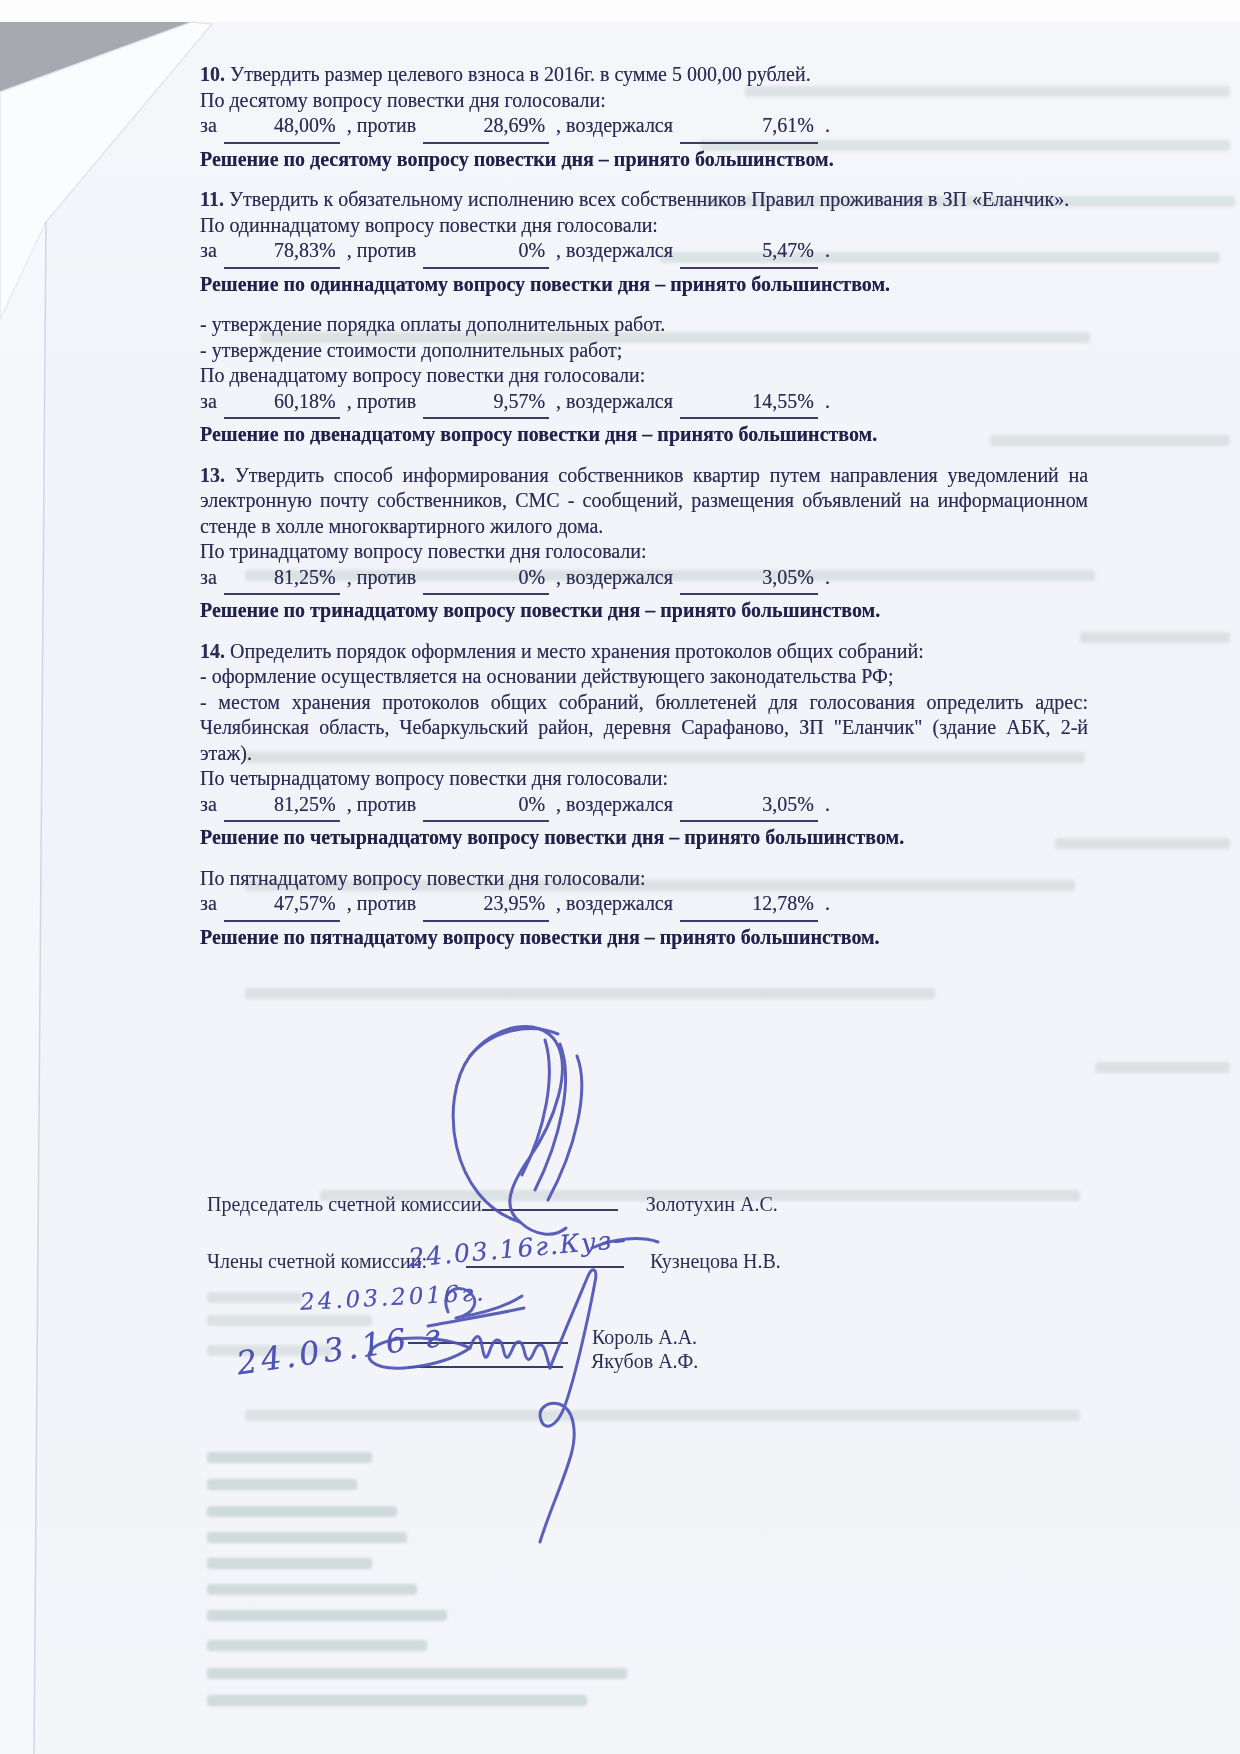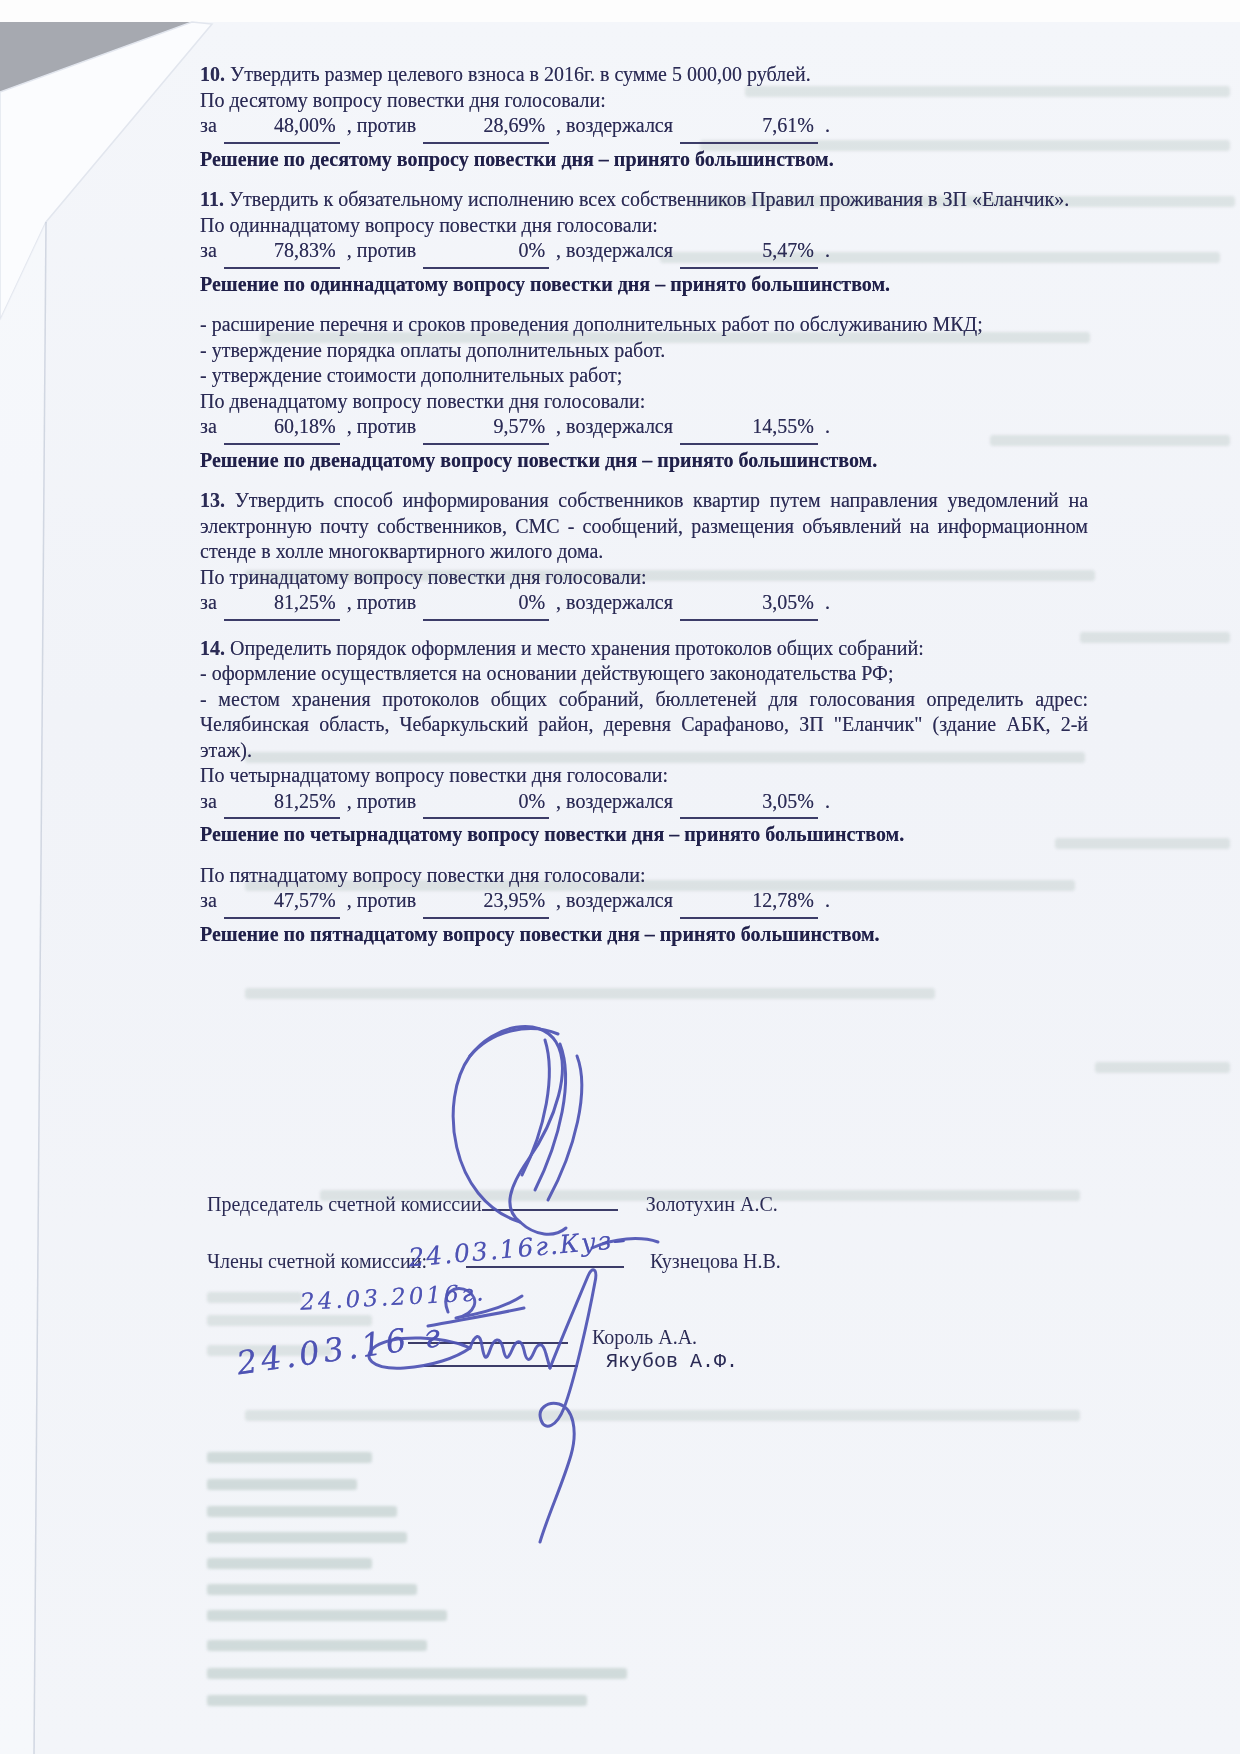--- a/index.html
+++ b/index.html
@@ -100,32 +100,32 @@
     </div>
 
     <div class="item">
       <p class="para j"><b class="num">11.</b> <span>Утвердить к обязательному исполнению всех собственников Правил проживания в ЗП «Еланчик».</span></p>
       <p class="para">По одиннадцатому вопросу повестки дня голосовали:</p>
       <p class="votes"><span>за</span><span class="blank w1"><span>78,83%</span></span><span>, против</span><span class="blank w2"><span>0%</span></span><span>, воздержался</span><span class="blank w3"><span>5,47%</span></span><span>.</span></p>
       <p class="para bold">Решение по одиннадцатому вопросу повестки дня – принято большинством.</p>
     </div>
 
     <div class="item">
-      <p class="para">- расширение перечня  и сроков проведения дополнительных работ по обслуживанию МКД;</p>
       <p class="para">- утверждение порядка оплаты дополнительных работ.</p>
       <p class="para">- утверждение стоимости дополнительных работ;</p>
       <p class="para">По двенадцатому вопросу повестки дня голосовали:</p>
       <p class="votes"><span>за</span><span class="blank w1"><span>60,18%</span></span><span>, против</span><span class="blank w2"><span>9,57%</span></span><span>, воздержался</span><span class="blank w3"><span>14,55%</span></span><span>.</span></p>
       <p class="para bold">Решение по двенадцатому вопросу повестки дня – принято большинством.</p>
     </div>
 
     <div class="item">
       <p class="para j"><b class="num">13.</b> <span>Утвердить способ информирования собственников квартир путем направления уведомлений на электронную почту собственников, СМС - сообщений, размещения объявлений на информационном стенде в холле многоквартирного жилого дома.</span></p>
       <p class="para">По тринадцатому вопросу повестки дня голосовали:</p>
       <p class="votes"><span>за</span><span class="blank w1"><span>81,25%</span></span><span>, против</span><span class="blank w2"><span>0%</span></span><span>, воздержался</span><span class="blank w3"><span>3,05%</span></span><span>.</span></p>
+      <p class="para bold">Решение по тринадцатому вопросу повестки дня – принято большинством.</p>
     </div>
 
     <div class="item">
       <p class="para"><b class="num">14.</b> <span>Определить порядок оформления и место хранения протоколов общих собраний:</span></p>
       <p class="para">- оформление осуществляется на основании действующего законодательства РФ;</p>
       <p class="para j">- местом хранения протоколов общих собраний, бюллетеней для голосования определить адрес: Челябинская область, Чебаркульский район, деревня Сарафаново, ЗП "Еланчик" (здание АБК, 2-й этаж).</p>
       <p class="para">По четырнадцатому вопросу повестки дня голосовали:</p>
       <p class="votes"><span>за</span><span class="blank w1"><span>81,25%</span></span><span>, против</span><span class="blank w2"><span>0%</span></span><span>, воздержался</span><span class="blank w3"><span>3,05%</span></span><span>.</span></p>
       <p class="para bold">Решение по четырнадцатому вопросу повестки дня – принято большинством.</p>
     </div>
@@ -139,21 +139,21 @@
 
   <div class="sigrow" style="left:207px;top:1250px;">
     <span>Члены счетной комиссии:</span><span class="sigline" style="width:158px;margin-left:39px;"></span><span class="signame" style="margin-left:26px;">Кузнецова Н.В.</span>
   </div>
   <div class="sigrow" style="left:207px;top:1193px;">
     <span>Председатель счетной комиссии</span><span class="sigline" style="width:136px;"></span><span class="signame" style="margin-left:28px;">Золотухин А.С.</span>
   </div>
   <div class="sigrow" style="left:408px;top:1298px;margin-top:28px;">
     <span class="sigline" style="width:160px;"></span><span class="signame" style="margin-left:24px;">Король А.А.</span>
   </div>
-  <div class="sigrow" style="left:424px;top:1350px;font-family:Liberation Mono, monospace;">
+  <div class="sigrow" style="left:409px;top:1350px;">
     <span class="sigline" style="width:154px;"></span><span class="signame" style="margin-left:28px;">Якубов А.Ф.</span>
   </div>
 
   <span class="hand" id="hand-kuz">24.03.16г.Куз–</span>
   <span class="hand" id="hand-date2">24.03.2016г.</span>
   <span class="hand" id="hand-date3">24.03.16 г</span>
 
   <svg id="overlay" width="1240" height="1754" viewBox="0 0 1240 1754">
 
     <polygon points="0,60 7,54 3,132 0,134" fill="#8b8d93"></polygon>

